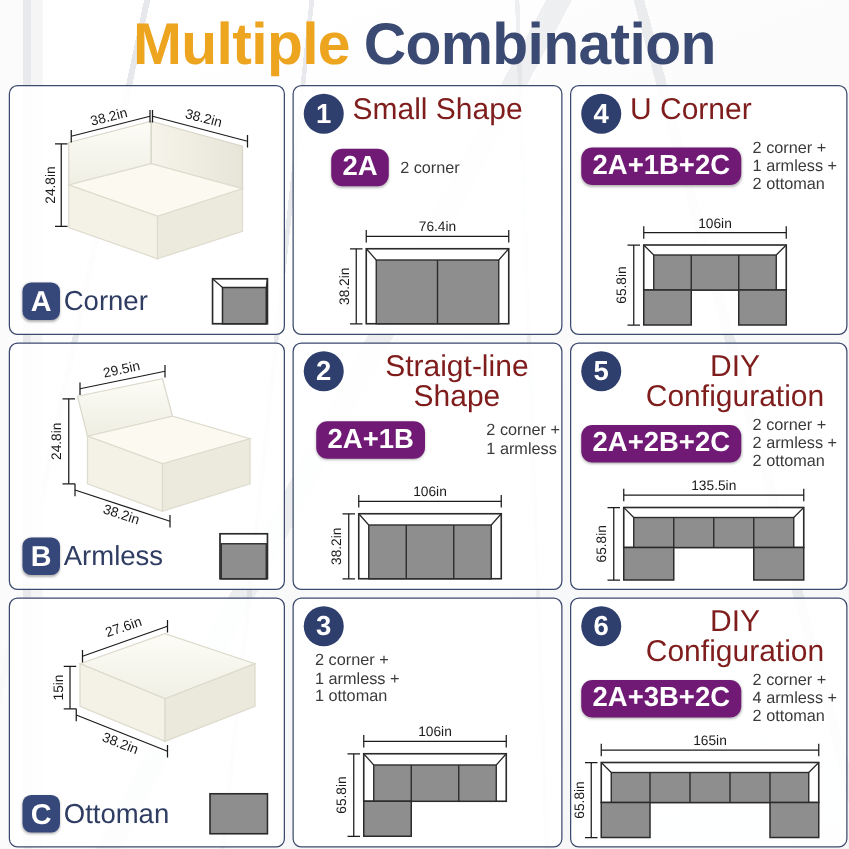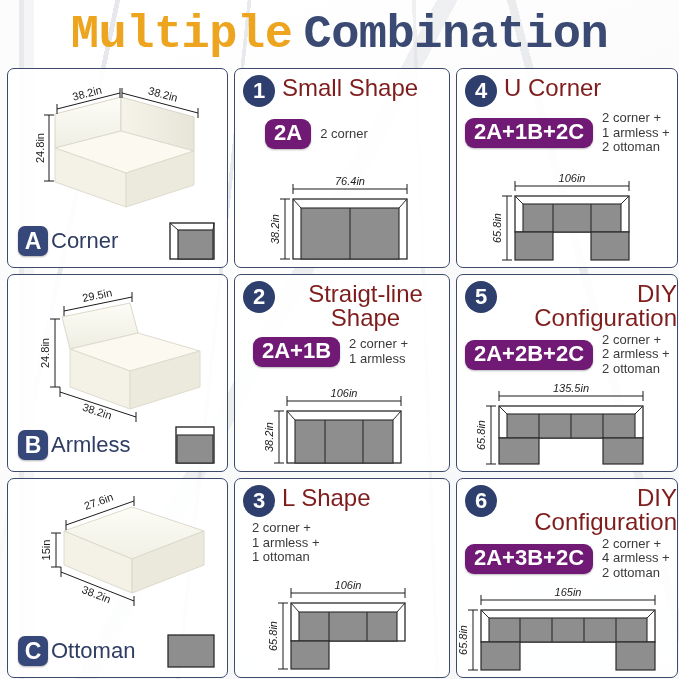--- a/index.html
+++ b/index.html
@@ -27,21 +27,21 @@
   .doorframe{
     position:absolute;left:0;top:0;width:34px;height:679px;
     background:linear-gradient(90deg,#fbfbfb 0 55%,#e6e7ea 55% 72%,#f4f4f5 72% 100%);
     opacity:.9;
   }
   
   .title{
     position:absolute;left:0;top:2px;width:679px;height:64px;
     display:flex;align-items:center;justify-content:center;
     font-size:47px;font-weight:bold;letter-spacing:-.5px;
-    white-space:nowrap;z-index:5;font-family:Liberation Mono, monospace;
+    white-space:nowrap;z-index:5;
   }
   .title .t1{color:#eda41f;}
   .title .t2{color:#3b4a73;margin-left:11px;}
   
   .grid{
     position:absolute;left:7px;top:68px;
     width:665px;height:604px;
     display:grid;
     grid-template-columns:221px 216px 222px;
     grid-template-rows:200px 198px 200px;
@@ -75,33 +75,33 @@
   .head{display:flex;align-items:flex-start;padding:6px 0 0 8px;}
   .num-badge{
     width:32px;height:32px;border-radius:50%;background:#2f3f6d;
     color:#fff;font-size:22px;font-weight:bold;
     display:flex;align-items:center;justify-content:center;flex:0 0 auto;
   }
   .head-title{
     font-size:24px;color:#7f1d1d;font-weight:400;line-height:1.02;
     margin-left:7px;padding-top:1px;
   }
-  .head-title.center{text-align:right;flex:1;margin-left:2px;}
+  .head-title.center{text-align:center;flex:1;margin-left:2px;}
   .combo-row{display:flex;align-items:center;padding:4px 0 0 8px;}
   .code-badge{
     background:#701a75;color:#fff;border-radius:9px;
     font-weight:bold;font-size:22px;
     padding:1px 9px 3px 9px;white-space:nowrap;
     box-shadow:0 1px 2px rgba(0,0,0,.28);
     flex:0 0 auto;
   }
   .parts{
     font-size:13px;color:#3a3a3a;line-height:1.12;margin-left:9px;white-space:nowrap;
   }
-  .diagram{position:absolute;left:0;right:0;bottom:2px;top:auto;font-style:italic;}
+  .diagram{position:absolute;left:0;right:0;bottom:2px;top:auto;}
   svg{display:block;}
   .dim{font-size:11px;fill:#1b1b1b;font-family:"Liberation Sans", sans-serif;}
   .dimv{font-size:11px;fill:#1b1b1b;font-family:"Liberation Sans", sans-serif;}
 </style>
 </head>
 <body>
 
 <div class="bg"></div>
 <div class="doorframe"></div>
 
@@ -276,21 +276,21 @@
         </svg>
       </div>
     </div>
   </div>
 
   <div class="card">
     <div class="head">
       <div class="num-badge">2</div>
       <div class="head-title" style="text-align:center;flex:1;">Straigt-line Shape</div>
     </div>
-    <div class="combo-row" style="padding-left:18px;padding-top:6px;">
+    <div class="combo-row" style="padding-left:18px;padding-top:6px;gap:40px;">
       <div class="code-badge">2A+1B</div>
       <div class="parts">
         <div>2 corner +</div>
         <div>1 armless</div>
       </div>
     </div>
     <div class="diagram">
       <svg width="216" height="82" viewBox="0 0 216 82">
         <line x1="52" y1="14" x2="166" y2="14" stroke="#1b1b1b" stroke-width="1"></line>
         <line x1="52" y1="9" x2="52" y2="19" stroke="#1b1b1b" stroke-width="1"></line>
@@ -383,21 +383,20 @@
         <svg width="48" height="34" viewBox="0 0 48 34">
           <rect x="1" y="1" width="46" height="32" fill="#8e8e8e" stroke="#2b2b2b" stroke-width="1.3"></rect>
         </svg>
       </div>
     </div>
   </div>
 
   <div class="card">
     <div class="head">
       <div class="num-badge">3</div>
-      <div class="head-title">L Shape</div>
     </div>
     <div class="combo-row">
       <div class="parts">
         <div>2 corner +</div>
         <div>1 armless +</div>
         <div>1 ottoman</div>
       </div>
     </div>
     <div class="diagram">
       <svg width="216" height="96" viewBox="0 0 216 96">

